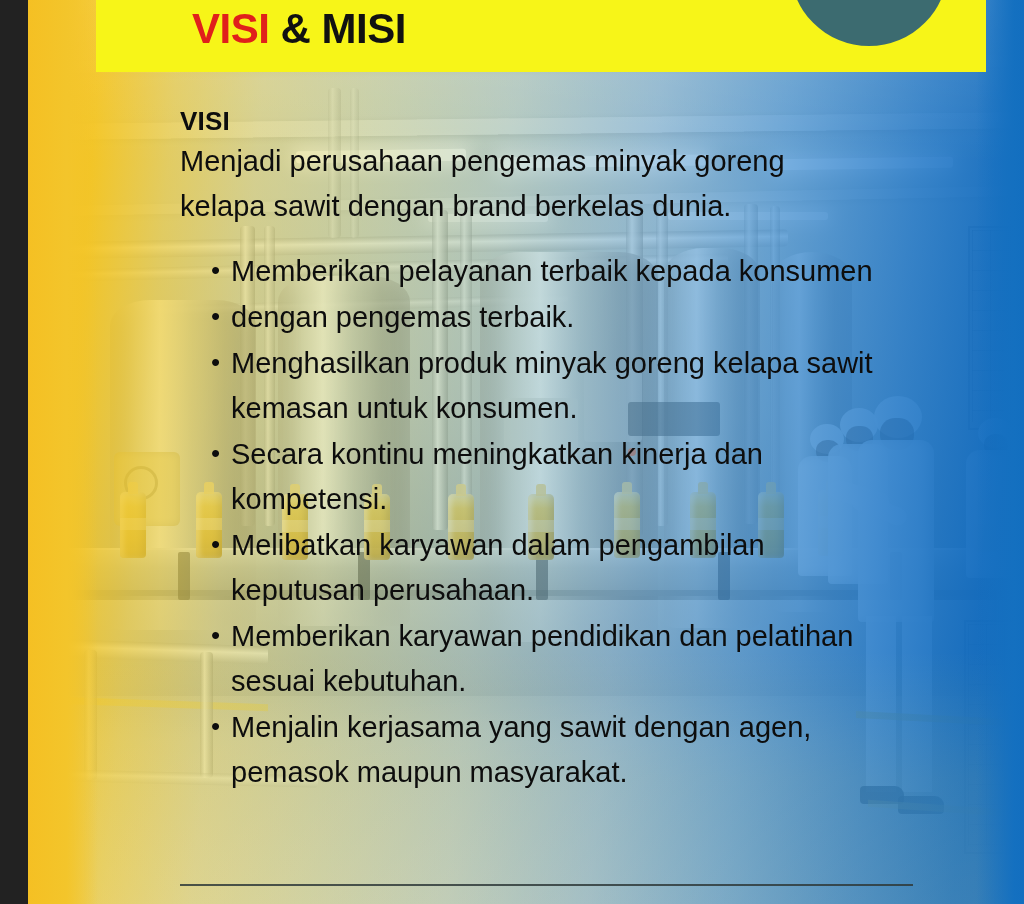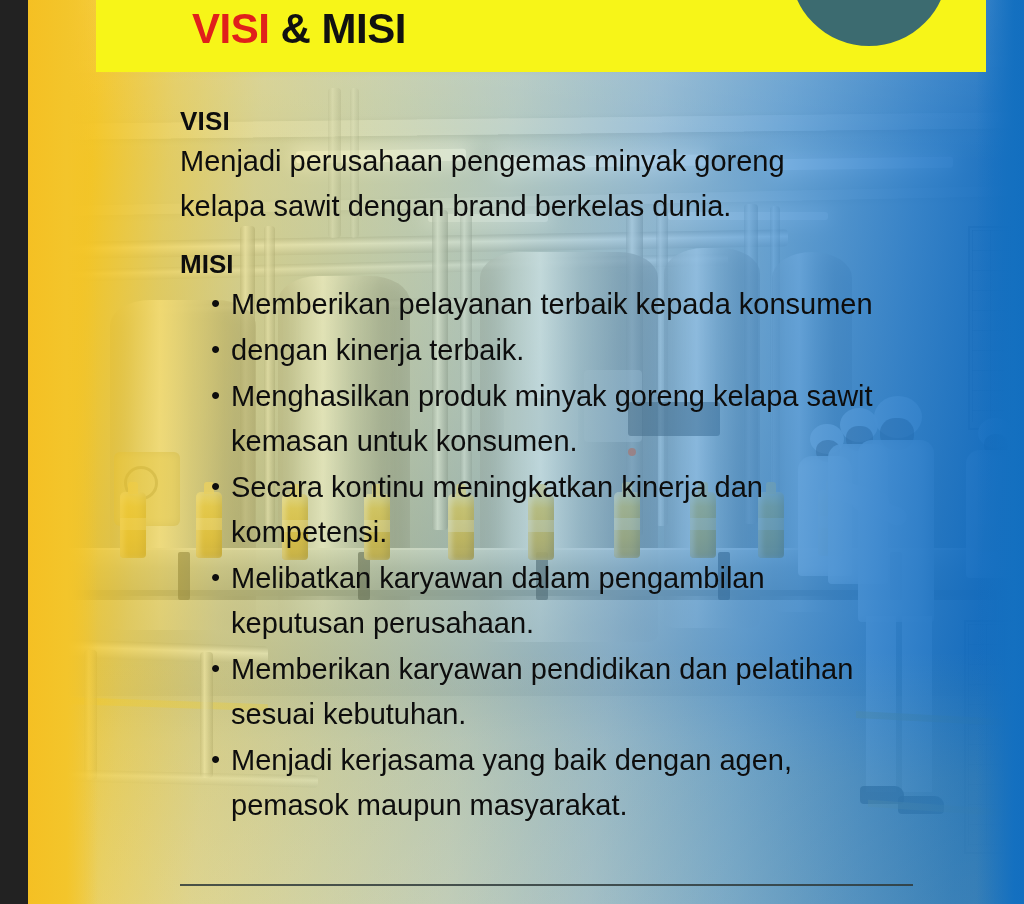--- a/index.html
+++ b/index.html
@@ -452,28 +452,27 @@
 
   <div class="banner">
     <div class="banner-title"><span class="t-red">VISI</span><span class="t-dark"> &amp; MISI</span></div>
   </div>
 
   <div class="content">
 
     <div class="sec-head">VISI</div>
     <p class="visi-body"><span>Menjadi perusahaan pengemas minyak goreng</span> <span class="lastline">kelapa sawit dengan brand berkelas dunia.</span></p>
 
-    <div class="misi-head">MISI</div>
 
     <ul class="misi-list">
       <li><span>Memberikan pelayanan terbaik kepada konsumen</span></li>
-      <li> <span class="lastline">dengan kinerja terbaik.</span></li>
+      <li> <span class="lastline">dengan pengemas terbaik.</span></li>
       <li><span>Menghasilkan produk minyak goreng kelapa sawit</span> <span class="lastline">kemasan untuk konsumen.</span></li>
       <li><span>Secara kontinu meningkatkan kinerja dan</span> <span class="lastline">kompetensi.</span></li>
       <li><span>Melibatkan karyawan dalam pengambilan</span> <span class="lastline">keputusan perusahaan.</span></li>
       <li><span>Memberikan karyawan pendidikan dan pelatihan</span> <span class="lastline">sesuai kebutuhan.</span></li>
-      <li><span>Menjadi kerjasama yang baik dengan agen,</span> <span class="lastline">pemasok maupun masyarakat.</span></li>
+      <li><span>Menjalin kerjasama yang sawit dengan agen,</span> <span class="lastline">pemasok maupun masyarakat.</span></li>
     </ul>
   </div>
 
   <div class="rule"></div>
 
 </div>
 
 </body></html>

